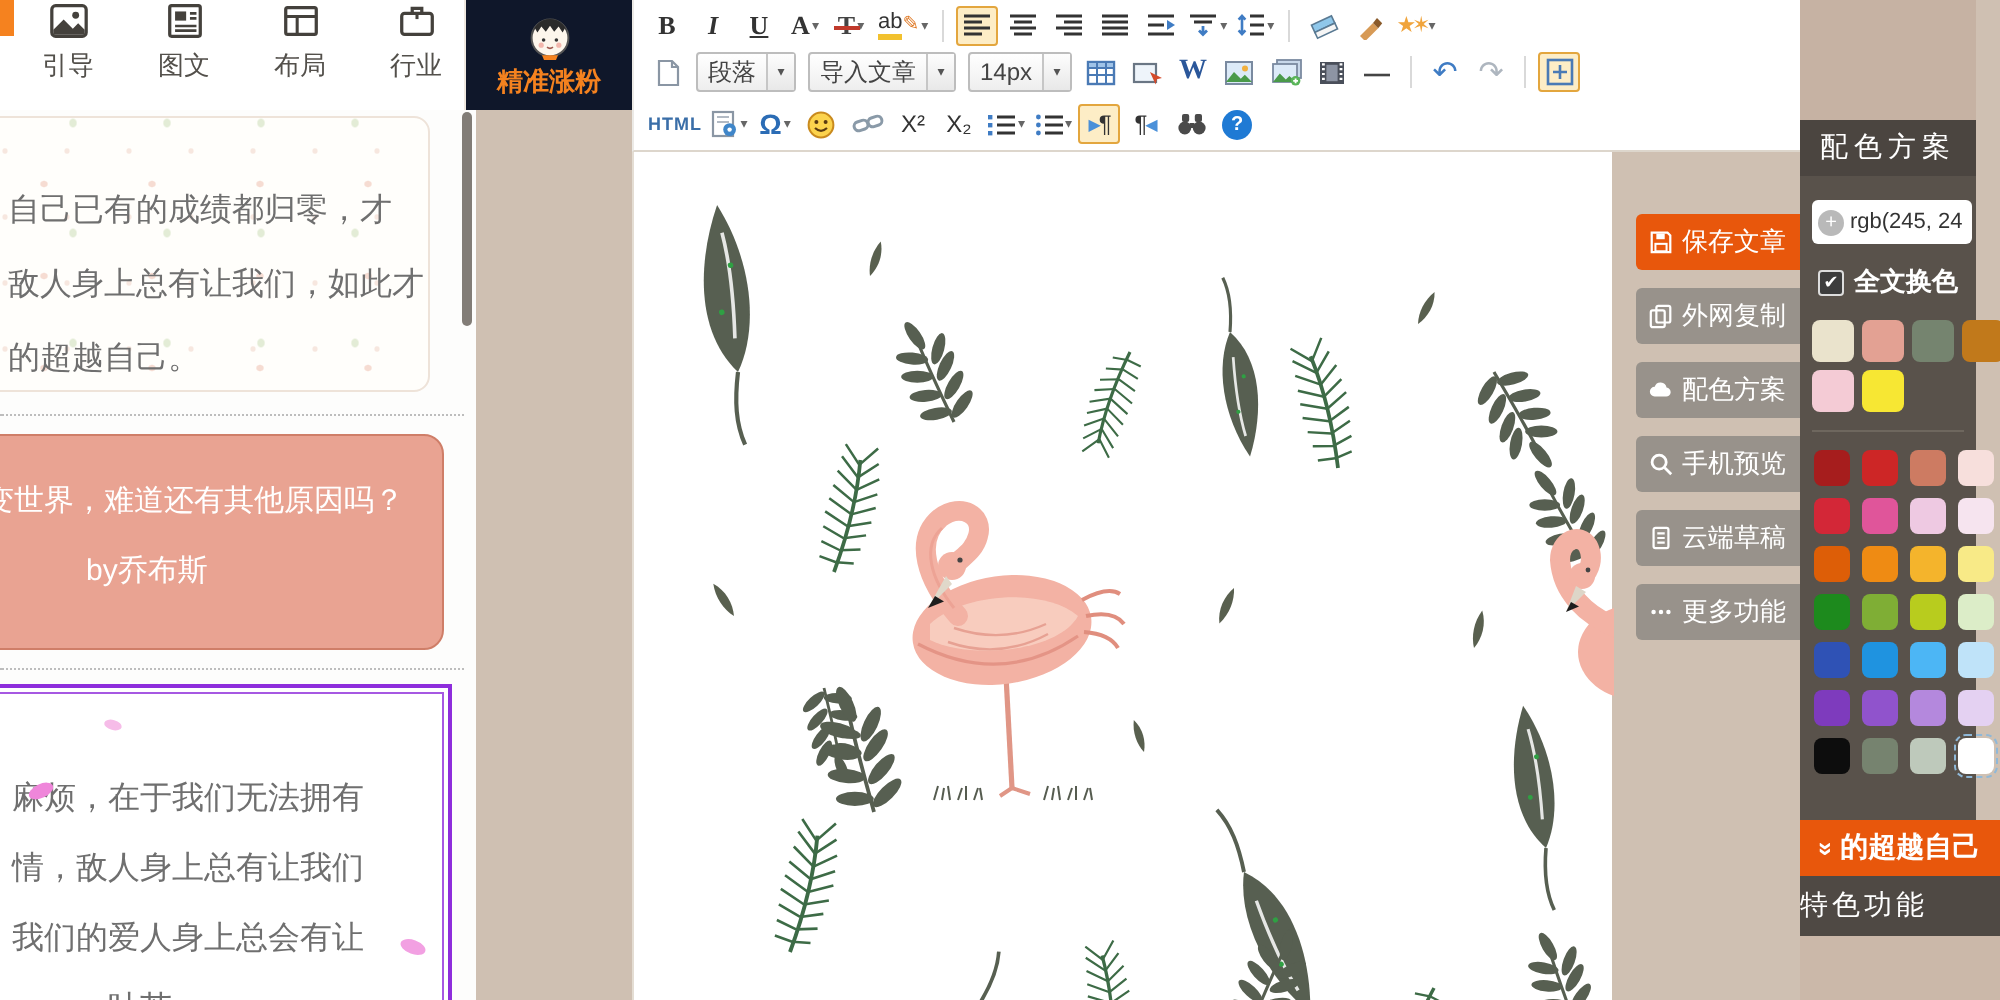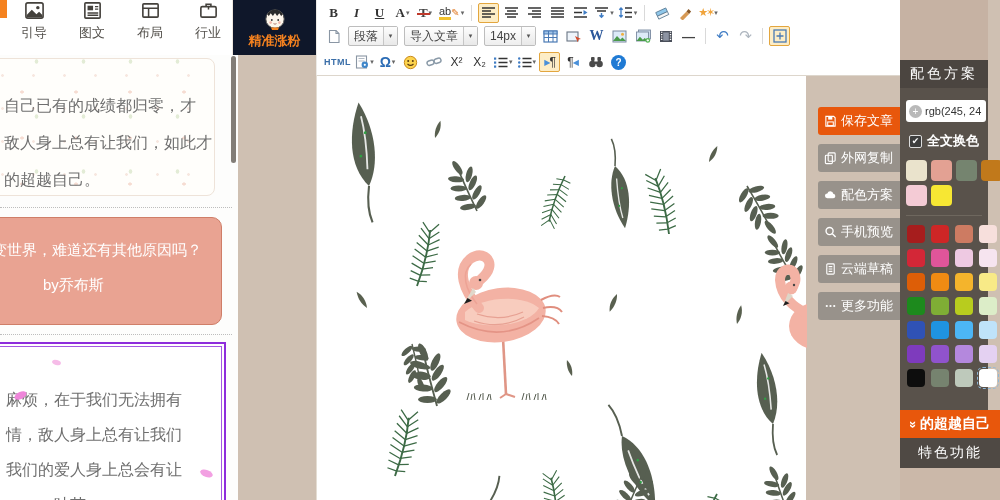--- a/index.html
+++ b/index.html
@@ -84,21 +84,21 @@
   .chk-row .lbl { color:#fff; font-weight:bold; font-size:13px; }
   #quick-swatches { margin:10px 0 0 6px; display:grid; grid-template-columns:repeat(4,21px); gap:4px; }
   #quick-swatches .sw { width:21px; height:21px; border-radius:4px; cursor:pointer; }
   .r-div { margin:9px 6px 0; border-top:1px solid #6e675e; }
   #swatch-grid { margin:9px 0 0 7px; display:grid; grid-template-columns:repeat(4,18px); gap:6px; }
   #swatch-grid .sw { width:18px; height:18px; border-radius:4px; cursor:pointer; }
   .sw.textured { background-image: radial-gradient(rgba(255,255,255,0.6) 26%, rgba(0,0,0,0) 30%); background-size:4px 4px; }
   .sw.selected { outline:1px dashed #8fb8d8; outline-offset:1px; }
   .r-more { position:absolute; left:0; top:410px; width:100px; height:28px; background:#e8570c; color:#fff; font-weight:bold; font-size:14px; display:flex; align-items:center; justify-content:center; gap:3px; cursor:pointer; }
   .r-more .chev { display:inline-block; transform:rotate(90deg); font-size:13px; }
-  .r-feat { position:absolute; left:0; top:438px; width:100px; height:30px; background:#4f4944; color:#fff; font-size:14px; letter-spacing:2px; display:flex; align-items:center; justify-content:center; cursor:pointer; }
+  .r-feat { position:absolute; left:0; top:438px; width:100px; height:30px; background:#4f4944; color:#fff; font-size:14px; letter-spacing:2px; display:flex; align-items:center; justify-content:flex-start; cursor:pointer; }
   .r-bottom { position:absolute; left:0; top:468px; width:100px; height:32px; background:#cbb8a9; }
 </style>
 </head>
 <body>
 
 <div id="app">
 
   <div id="logo-frag"></div>
 
   <div id="topnav">

